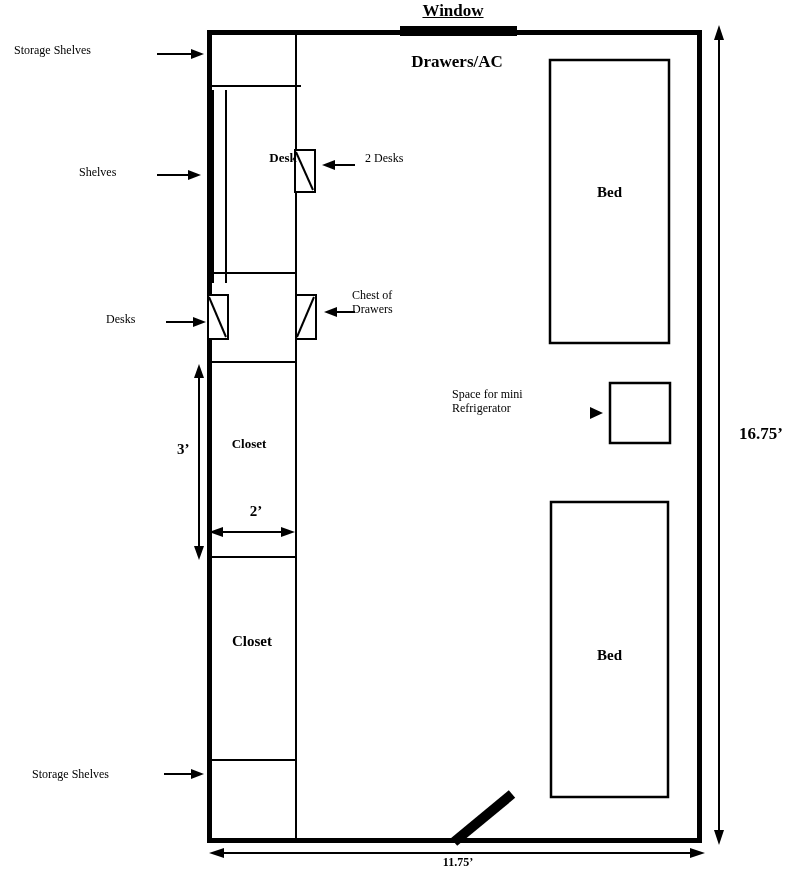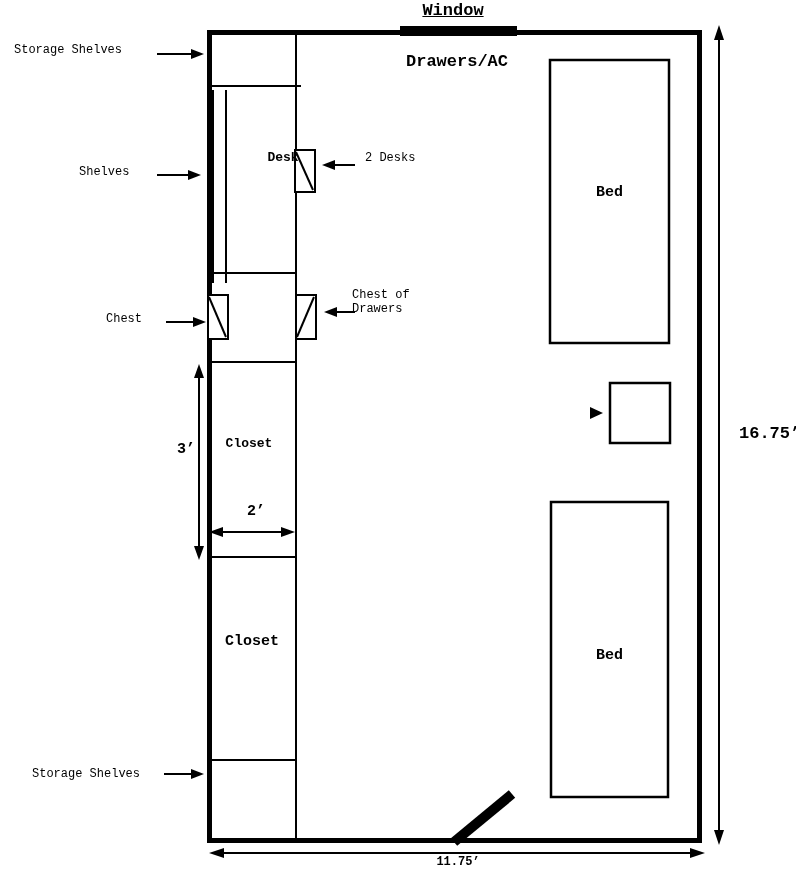--- a/index.html
+++ b/index.html
@@ -1,21 +1,21 @@
 <!DOCTYPE html>
 <html><head>
 <meta charset="utf-8">
 <style>
   html, body { margin: 0; padding: 0; background: #ffffff; }
   #canvas {
     position: relative;
     width: 788px;
     height: 881px;
     background: #ffffff;
-    font-family: Liberation Mono, monospace;
+    font-family: Liberation Serif, serif;
     color: #000000;
     overflow: hidden;
     padding-left: 8px;
   }
   #geometry {
     position: absolute;
     left: 0; top: 0;
     width: 800px; height: 881px;
   }
   .lbl {
@@ -125,35 +125,37 @@
   <div class="lbl bold center" style="left:403px; top:52px; width:108px; font-size:17px;">Drawers/AC</div>
 
   <div class="lbl" style="left:14px; top:44px;">Storage Shelves</div>
 
   <div class="lbl" style="left:79px; top:166px;">Shelves</div>
 
   <div class="lbl bold center" style="left:254px; top:151px; width:58px; font-size:13px;">Desk</div>
 
   <div class="lbl" style="left:365px; top:152px;">2 Desks</div>
 
-  <div class="lbl" style="left:106px; top:313px;">Chest</div>
+  <div class="lbl" style="left:106px; top:313px;">Desks</div>
 
   <div class="lbl" style="left:352px; top:289px;">Chest of
 Drawers</div>
 
   <div class="lbl bold center" style="left:220px; top:437px; width:58px; font-size:13px;">Closet</div>
 
   <div class="lbl bold" style="left:177px; top:441px; font-size:15px;">3’</div>
 
   <div class="lbl bold center" style="left:241px; top:503px; width:30px; font-size:15px;">2’</div>
 
   <div class="lbl bold center" style="left:222px; top:633px; width:60px; font-size:15px;">Closet</div>
 
   <div class="lbl" style="left:32px; top:768px;">Storage Shelves</div>
 
+  <div class="lbl" style="left:452px; top:388px;">Space for mini
+Refrigerator</div>
 
   <div class="lbl bold center" style="left:550px; top:184px; width:119px; font-size:15px;">Bed</div>
 
   <div class="lbl bold center" style="left:551px; top:647px; width:117px; font-size:15px;">Bed</div>
 
   <div class="lbl bold" style="left:739px; top:424px; font-size:17px;">16.75’</div>
 
   <div class="lbl bold center" style="left:423px; top:856px; width:70px; font-size:12px;">11.75’</div>
 
 </div>

